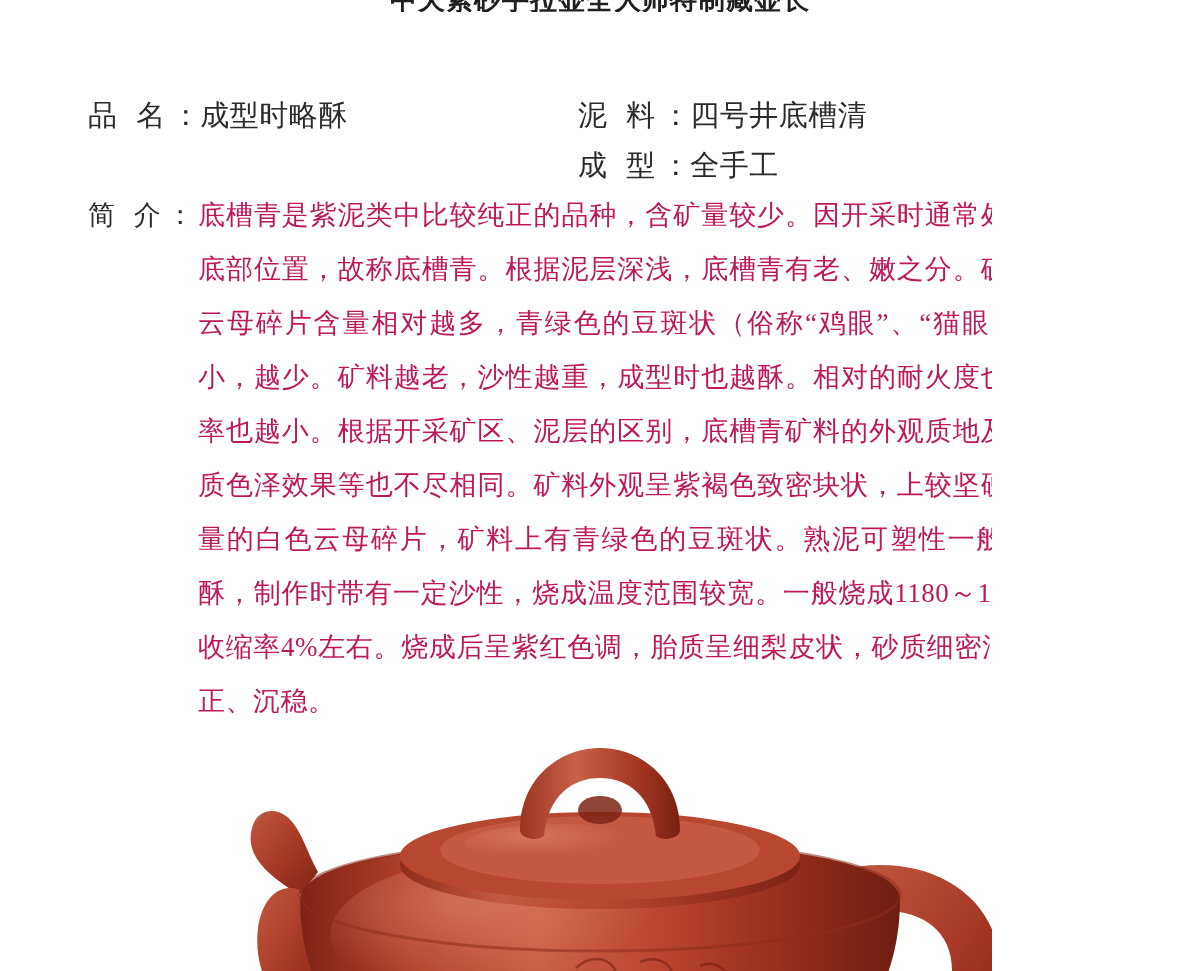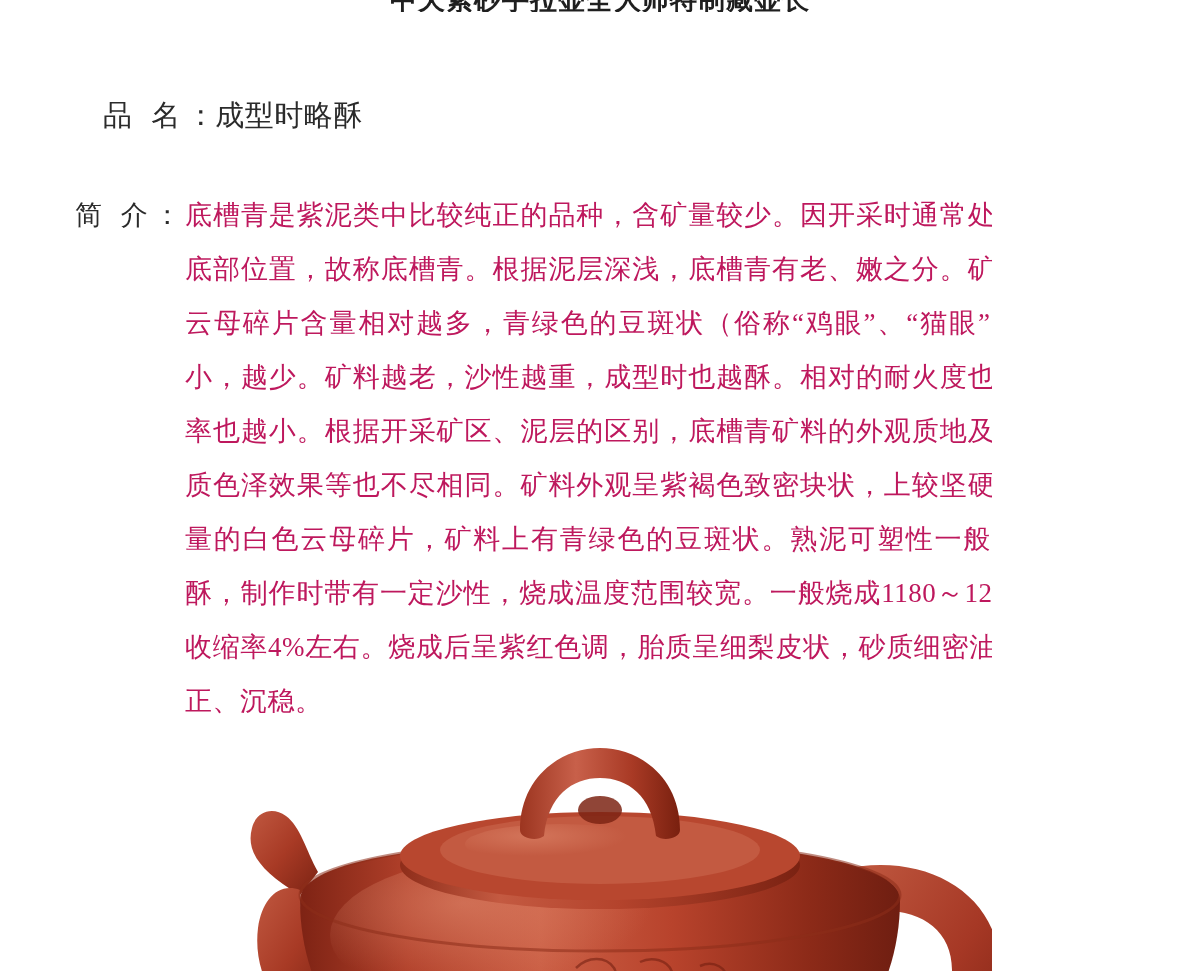--- a/index.html
+++ b/index.html
@@ -53,34 +53,33 @@
   .spec-cell {
     position: absolute;
     font-size: 29px;
     line-height: 50px;
     white-space: nowrap;
   }
   .spec-cell.left  { left: 88px; }
   .spec-cell.right { left: 578px; }
   .spec-label {
     letter-spacing: 6px;
-    margin-left: 15px;
   }
   .spec-colon {
     letter-spacing: 0;
   }
   .spec-value {
     letter-spacing: 0.5px;
   }
 
   
   .desc {
     position: absolute;
     top: 188px;
-    left: 75px;
+    left: 88px;
     width: 1060px;
   }
   .desc-label {
     position: absolute;
     left: 0;
     top: 0;
     font-size: 27px;
     line-height: 54px;
     letter-spacing: 6px;
     white-space: nowrap;
@@ -118,23 +117,29 @@
 <div class="page">
 
   <div class="top-heading">中天紫砂手拉壶全大师特制藏壶长</div>
 
   <div class="specs">
 
     <div class="spec-row">
       <div class="spec-cell left">
         <span class="spec-label">品  名</span><span class="spec-colon">：</span><span class="spec-value">成型时略酥</span>
       </div>
+      <div class="spec-cell right">
+        <span class="spec-label">泥  料</span><span class="spec-colon">：</span><span class="spec-value">四号井底槽清</span>
+      </div>
     </div>
 
     <div class="spec-row">
+      <div class="spec-cell right">
+        <span class="spec-label">成  型</span><span class="spec-colon">：</span><span class="spec-value">全手工</span>
+      </div>
     </div>
 
   </div>
 
   <div class="desc">
     <div class="desc-label">
       <span>简  介</span><span>：</span>
     </div>
     <div class="desc-body">底槽青是紫泥类中比较纯正的品种，含矿量较少。因开采时通常处于紫泥泥层底部位置，故称底槽青。根据泥层深浅，底槽青有老、嫩之分。矿料越老白色云母碎片含量相对越多，青绿色的豆斑状（俗称“鸡眼”、“猫眼”）会随之越小，越少。矿料越老，沙性越重，成型时也越酥。相对的耐火度也越高，收缩率也越小。根据开采矿区、泥层的区别，底槽青矿料的外观质地及烧成后的胎质色泽效果等也不尽相同。矿料外观呈紫褐色致密块状，上较坚硬，含有一定量的白色云母碎片，矿料上有青绿色的豆斑状。熟泥可塑性一般，成型时略酥，制作时带有一定沙性，烧成温度范围较宽。一般烧成1180～1230℃左右，收缩率4%左右。烧成后呈紫红色调，胎质呈细梨皮状，砂质细密油润，色泽纯正、沉稳。</div>
   </div>

